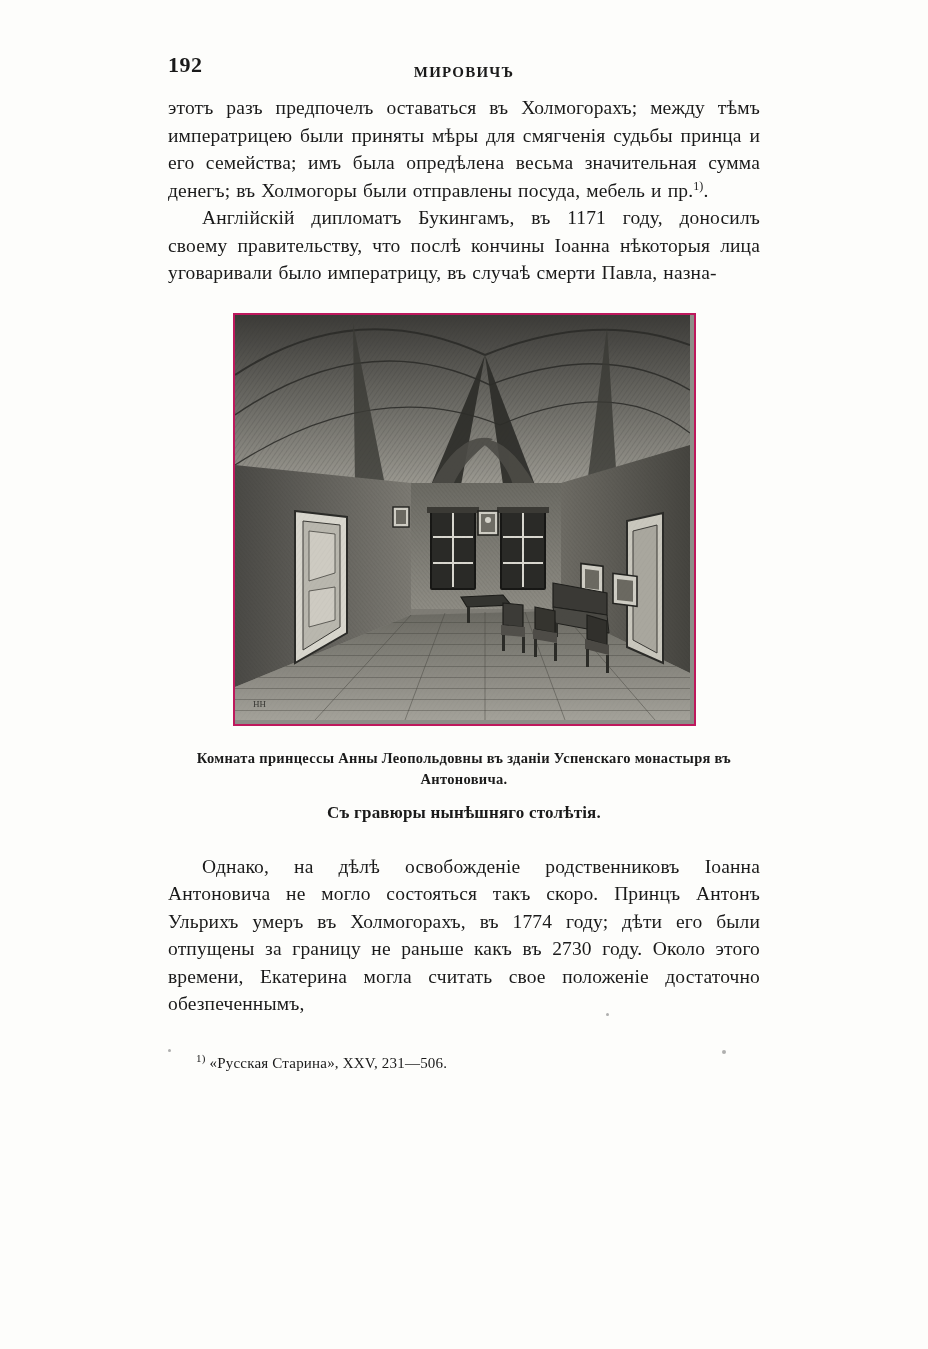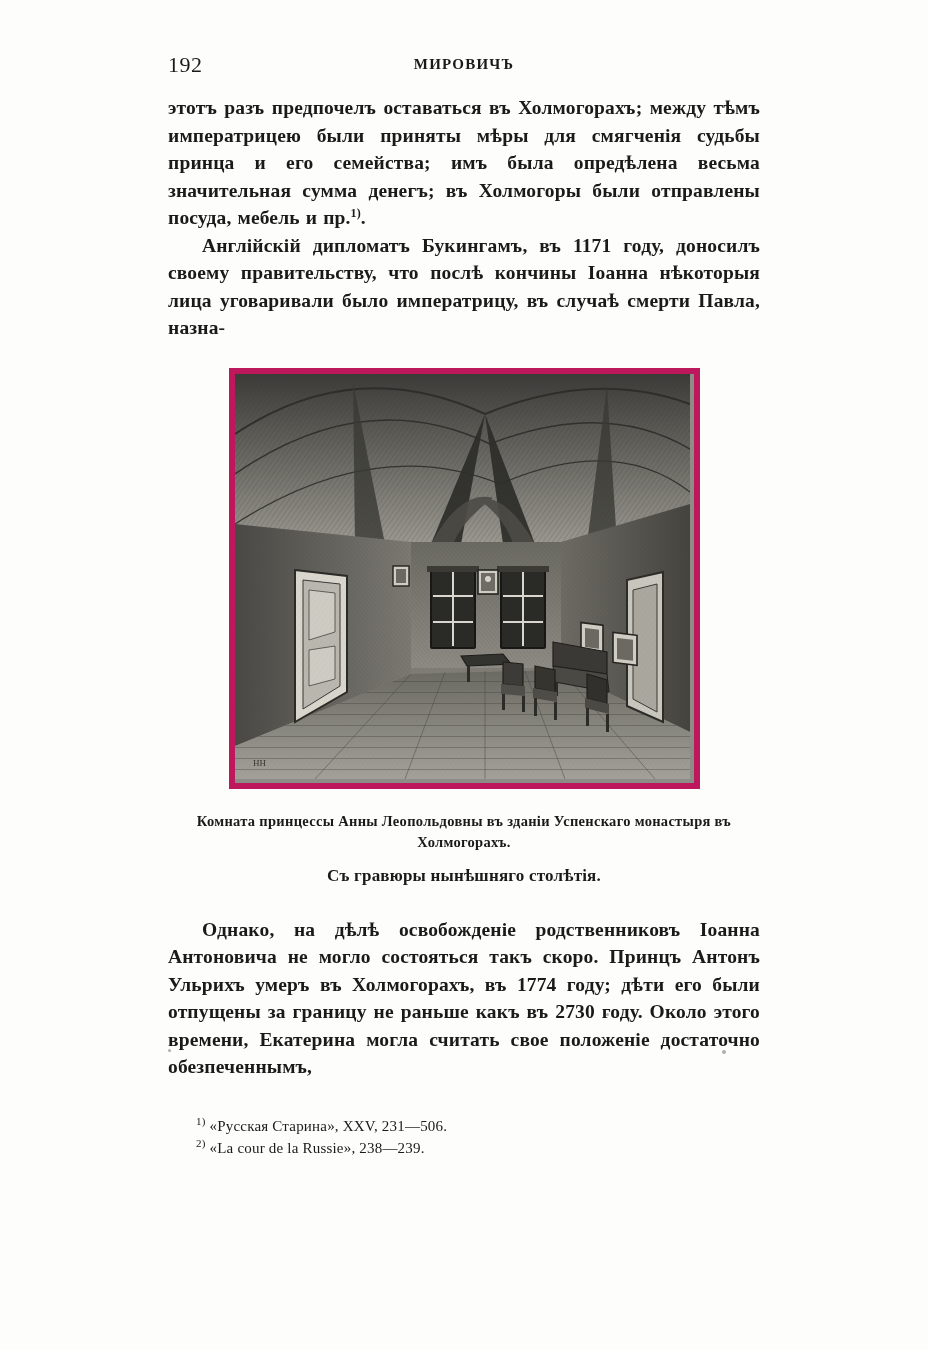--- a/index.html
+++ b/index.html
@@ -32,44 +32,43 @@
   .running-head {
     position: relative;
     height: 34px;
     margin-bottom: 8px;
   }
   .folio {
     position: absolute;
     left: 0;
     top: 0;
     font-size: 22px;
-    font-weight: normal;
+    font-weight: bold;
     letter-spacing: 0.5px;
   }
   .head-title {
     position: absolute;
     left: 0;
     right: 0;
-    top: 4px;
+    top: 12px;
     text-align: center;
     font-size: 15px;
     font-weight: bold;
     letter-spacing: 1.2px;
     text-transform: none;
   }
   
   .para {
     font-size: 19.5px;
     line-height: 27.5px;
     text-align: justify;
     text-justify: inter-word;
     margin: 0 0 0 0;
     letter-spacing: 0.15px;
     word-spacing: 1px;
-    font-weight: bold;
   }
   .para.indent {
     text-indent: 34px;
   }
   .block-top .para + .para {
     margin-top: 0px;
   }
   sup {
     font-size: 12px;
     vertical-align: super;
@@ -78,21 +77,21 @@
   
   .figure {
     margin: 26px 0 0 0;
     width: 592px;
     text-align: center;
   }
   .engraving {
     width: 459px;
     height: 409px;
     margin: 16px auto;
-    border: 6px solid #be185d;
+    border: 2px solid #be185d;
     position: relative;
     overflow: hidden;
     background: #8d8d88;
     display: block;
   }
   .engraving svg { display: block; }
   .fig-caption {
     margin-top: 22px;
     font-size: 14.5px;
     font-weight: bold;
@@ -312,37 +311,33 @@
             <path d="M350 324 L 374 330 L 374 340 L 350 334 Z" fill="#4b4944"></path>
             <rect x="351" y="334" width="3" height="18" fill="#2b2b27"></rect>
             <rect x="371" y="340" width="3" height="18" fill="#2b2b27"></rect>
           </g>
 
           <text x="18" y="392" font-family="Liberation Serif, serif" font-size="9" fill="#2e2e2a" opacity="0.9">НН</text>
 
           <rect x="0" y="0" width="455" height="405" fill="url(#hatch)" opacity="0.18"></rect>
         </svg>
       </div>
-      <div class="fig-caption">Комната принцессы Анны Леопольдовны въ зданіи Успенскаго монастыря въ Холмогорахъ.</div>
+      <div class="fig-caption">Комната принцессы Анны Леопольдовны въ зданіи Успенскаго монастыря въ Антоновича.</div>
       <div class="fig-subcaption">Съ гравюры нынѣшняго столѣтія.</div>
     </div>
 
     <div class="block-bottom">
       <p class="para indent">Однако, на дѣлѣ освобожденіе родственниковъ Іоанна Антоновича не могло состояться такъ скоро. Принцъ Антонъ Ульрихъ умеръ въ Холмогорахъ, въ 1774 году; дѣти его были отпущены за границу не раньше какъ въ 2730 году. Около этого времени, Екатерина могла считать свое положеніе достаточно обезпеченнымъ,</p>
     </div>
 
     <div class="footnotes">
       <div class="footnote">
         <sup>1)</sup>
         <span>«Русская Старина», XXV, 231—506.</span>
       </div>
-      <div class="footnote">
-        <sup>2)</sup>
-        <span>«La cour de la Russie», 238—239.</span>
-      </div>
     </div>
 
   </div>
 
   <span class="speck" style="left:606px; top:1013px; width:3px; height:3px;"></span>
   <span class="speck" style="left:168px; top:1049px; width:3px; height:3px;"></span>
   <span class="speck" style="left:722px; top:1050px; width:4px; height:4px;"></span>
 </div>
 
 </body></html>

